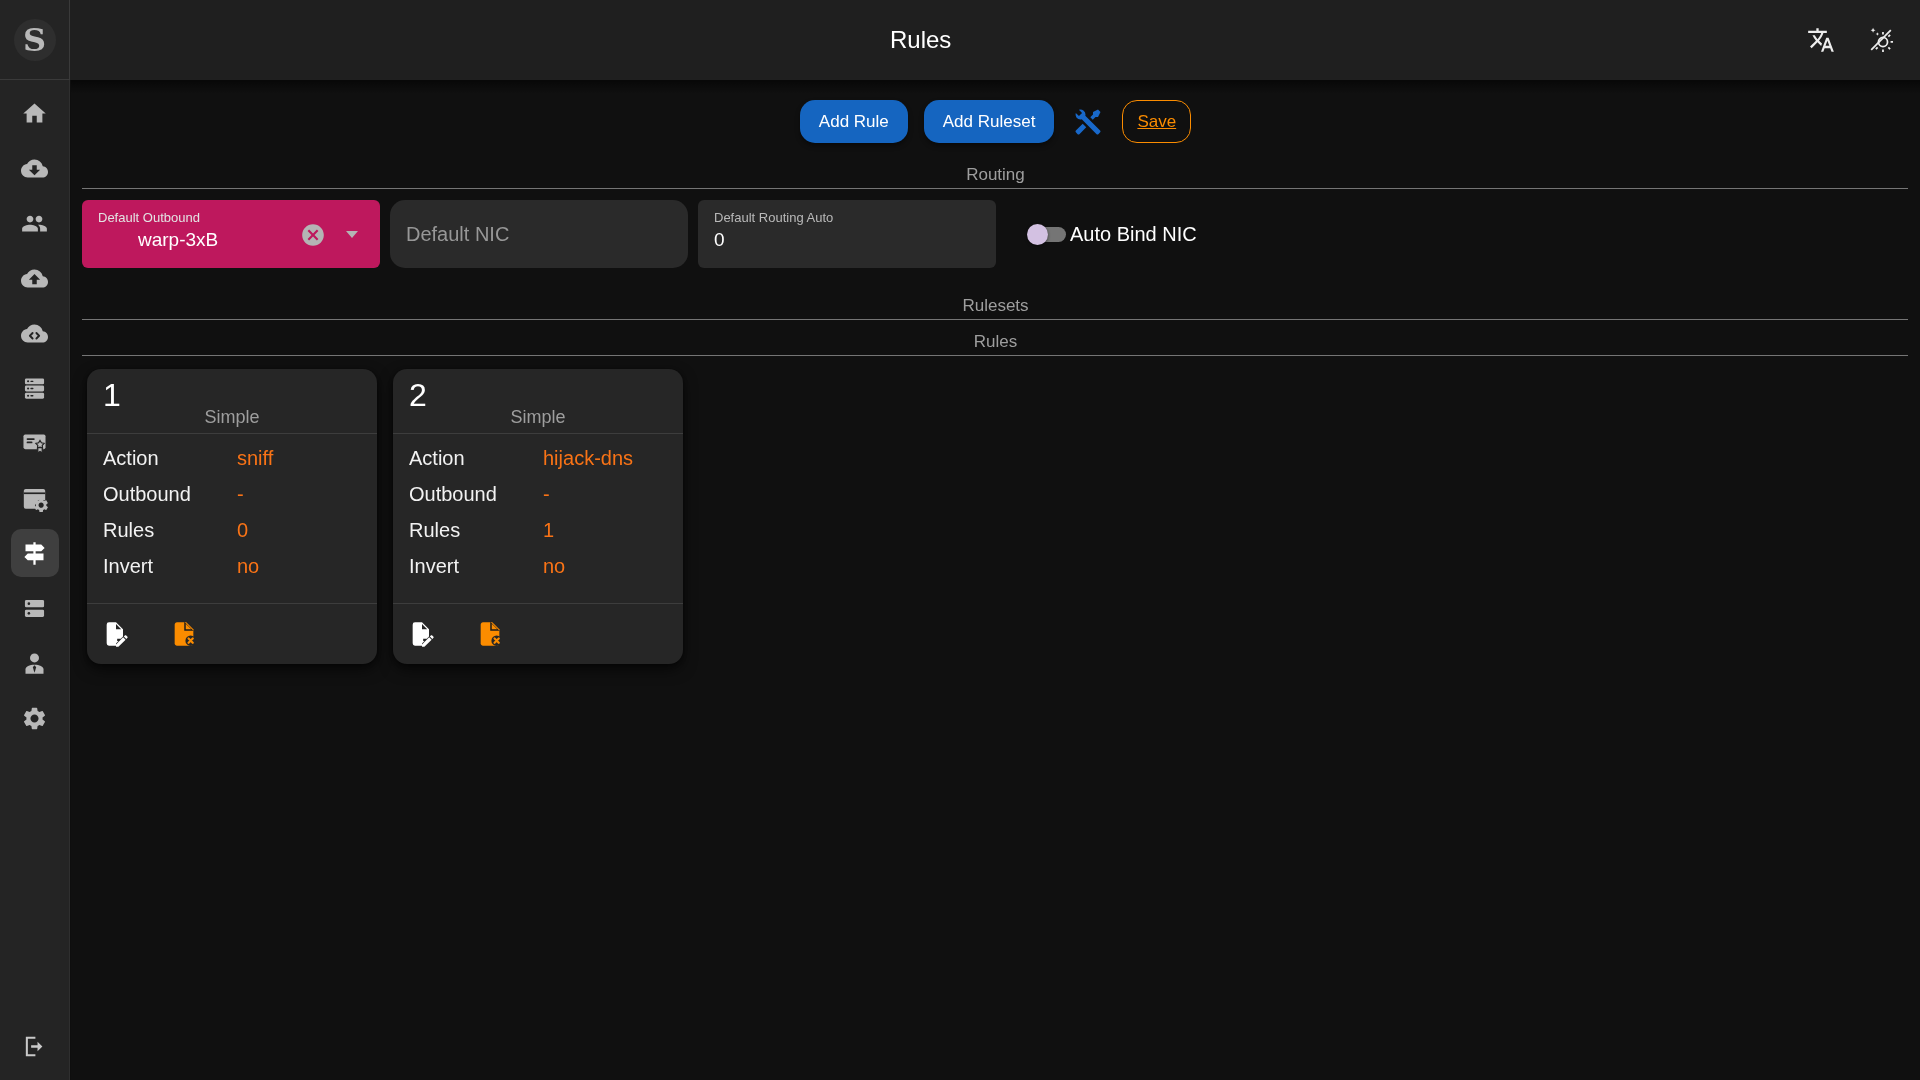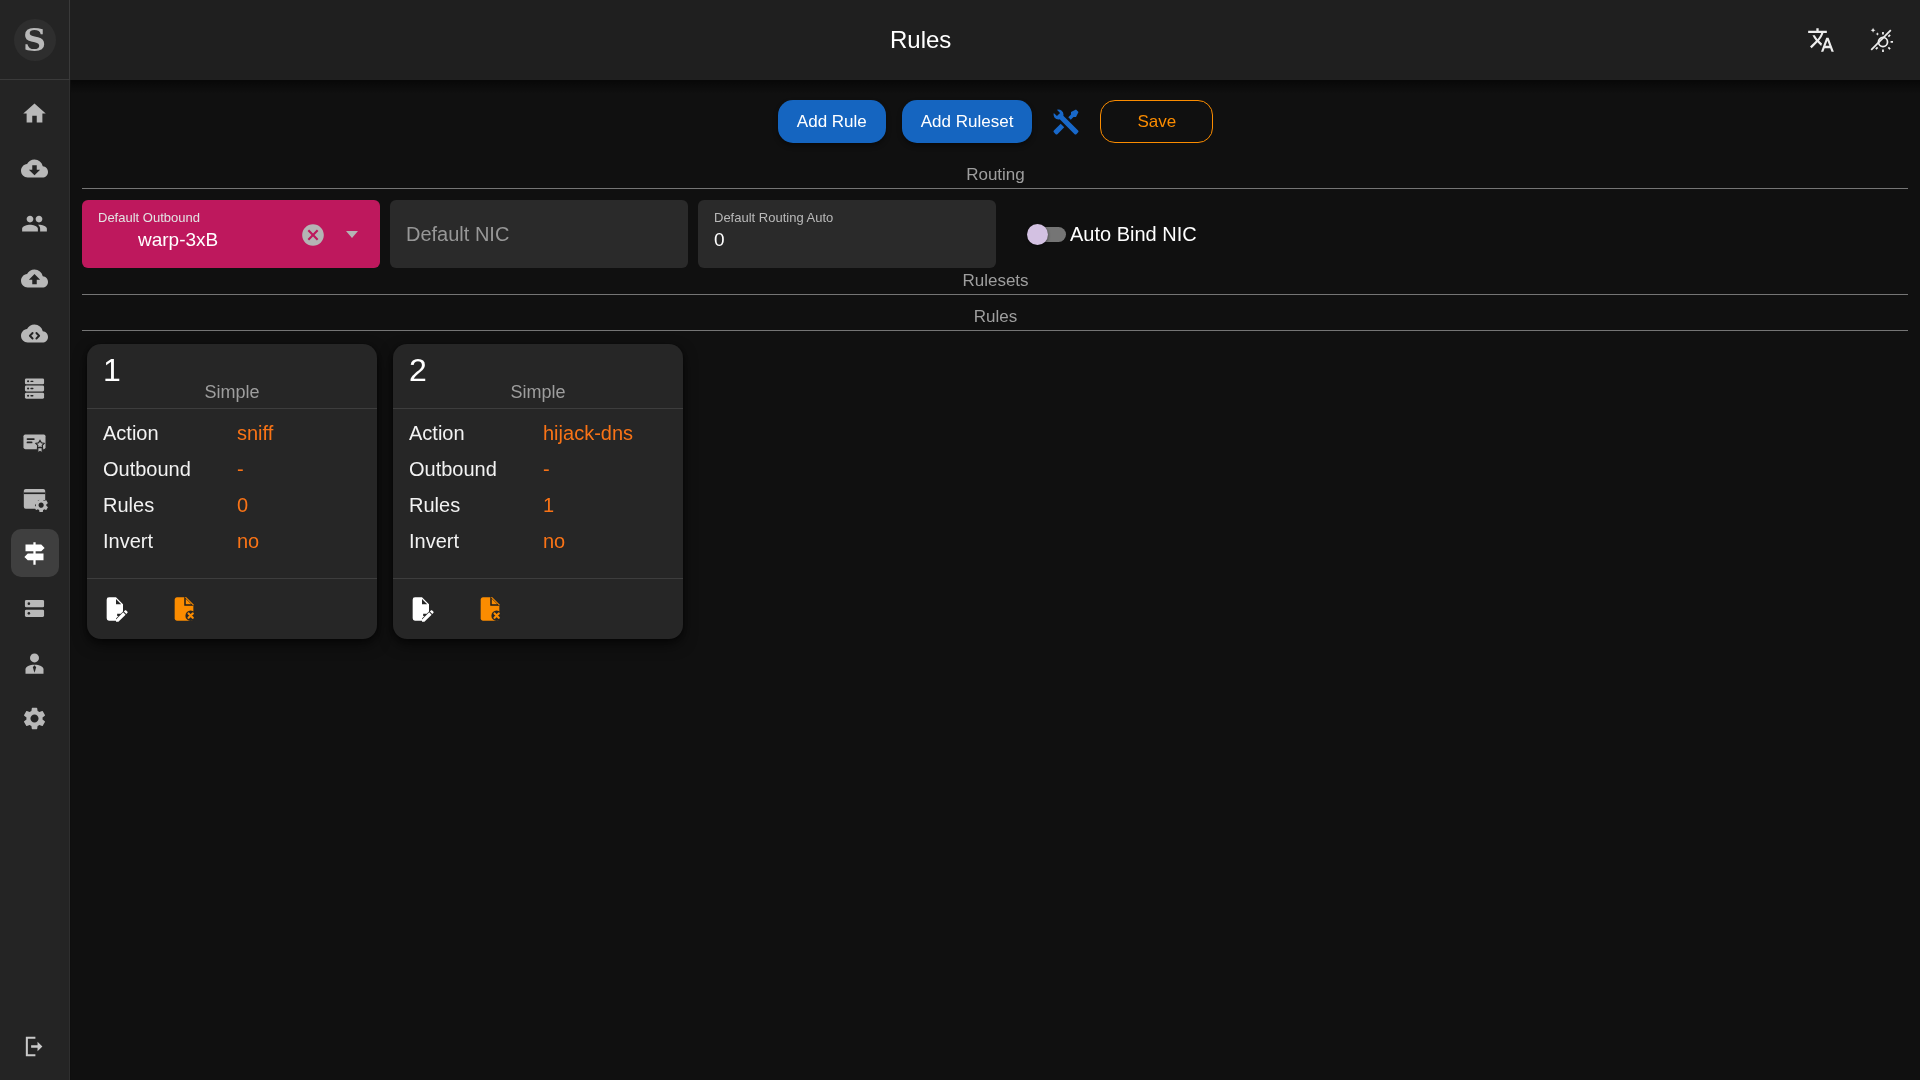--- a/index.html
+++ b/index.html
@@ -36,42 +36,42 @@
   
   .main { position:absolute; left:71px; top:80px; width:1849px; height:1000px; background:#101010; }
   .main::before { content:""; position:absolute; top:0; left:0; right:0; height:14px;
                   background:linear-gradient(rgba(0,0,0,.55), rgba(0,0,0,0)); pointer-events:none; }
 
   .toolbar { display:flex; justify-content:center; align-items:center; gap:16px; margin-top:20px; }
   .btn { height:43px; border:none; border-radius:15px; font-family:"Liberation Sans",sans-serif;
          font-size:17px; cursor:pointer; }
   .btn-primary { background:#1565c0; color:#fff; padding:0 19px;
                  box-shadow:0 3px 5px rgba(0,0,0,.4); }
-  .btn-outline-warning { background:transparent; color:#fb8c00; border:1px solid #fb8c00; padding:0 36px; }
+  .btn-outline-warning { background:transparent; color:#fb8c00; border:1px solid #fb8c00; padding:0 14px;text-decoration:underline; }
   .tools-btn { width:36px; height:36px; color:#1868c9; display:flex; align-items:center;
                justify-content:center; cursor:pointer; }
   .tools-btn .ic { width:30px; height:30px; }
 
   .section-title { text-align:center; color:#9e9e9e; font-size:17px; line-height:20px; }
   .st-routing  { margin-top:22px; }
-  .st-rulesets { margin-top:3px; }
+  .st-rulesets { margin-top:28px; }
   .st-rules    { margin-top:12px; }
   .divider { border:none; border-top:1px solid #757575; margin:3px 12px 0 11px; height:0; }
 
   
   .fields-row { display:flex; align-items:center; margin:11px 0 0 11px; gap:10px; }
   .field { width:298px; height:68px; border-radius:6px; background:#2a2a2a; padding:10px 16px;
            position:relative; }
   .field-select { background:#be185d; cursor:pointer; }
   .field-label { font-size:13px; color:#e3e3e3; }
   .field-label.dim { color:#b9b9b9; }
   .field-value { font-size:19px; color:#fff; margin-top:4px;margin-left:40px; }
   .field-input { width:100%; background:transparent; border:none; outline:none; color:#fff;
                  font-size:19px; font-family:"Liberation Sans",sans-serif; margin-top:4px; }
-  .field-plain { display:flex; align-items:center; }
+  .field-plain { display:flex; align-items:center;border-radius:15px; }
   .nic-input { width:100%; background:transparent; border:none; outline:none; color:#fff;
                font-size:20px; font-family:"Liberation Sans",sans-serif; }
   .nic-input::placeholder { color:#979797; opacity:1; }
   .clear-btn { position:absolute; right:54px; top:22px; width:26px; height:26px; color:#b4b4b4;
                cursor:pointer; }
   .clear-btn .ic { width:26px; height:26px; }
   .caret { position:absolute; right:22px; top:31px; width:0; height:0; cursor:pointer;
            border-left:6px solid transparent; border-right:6px solid transparent;
            border-top:7px solid #b4b4b4; }
 

